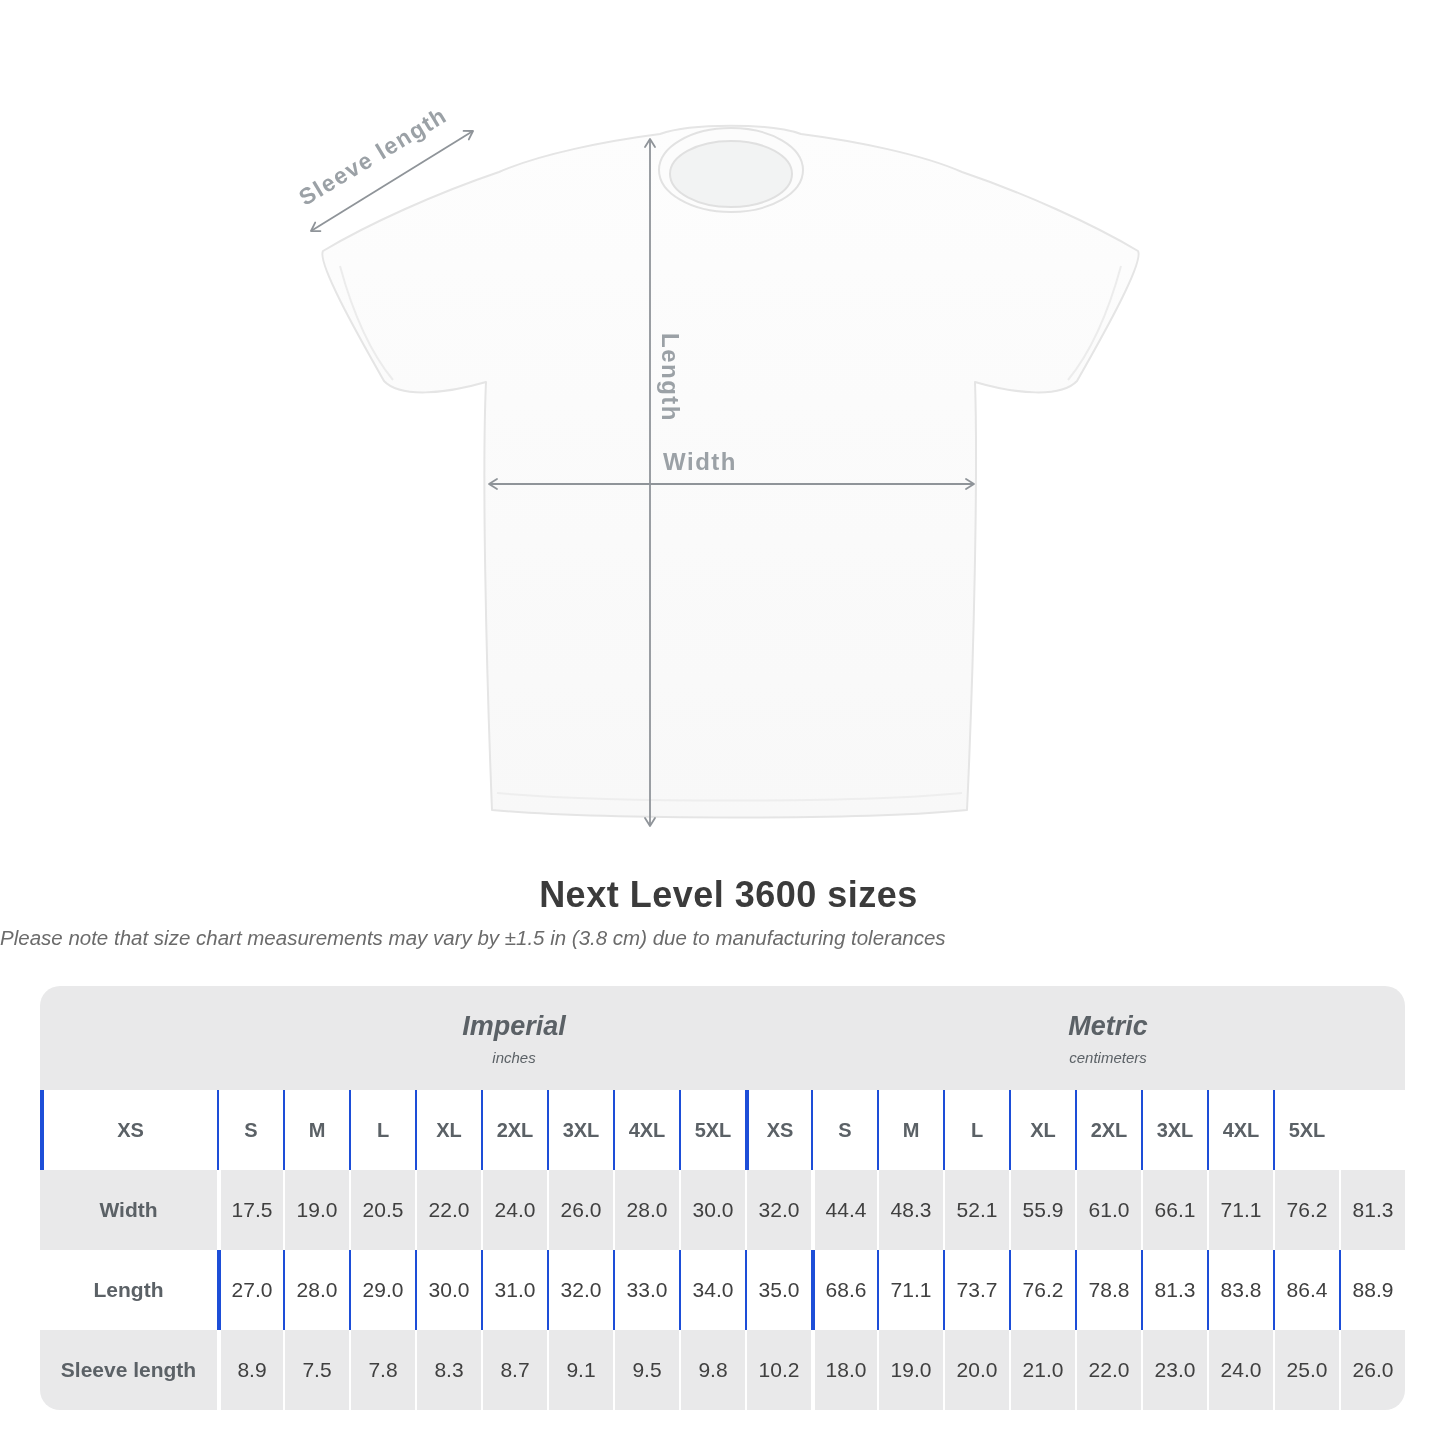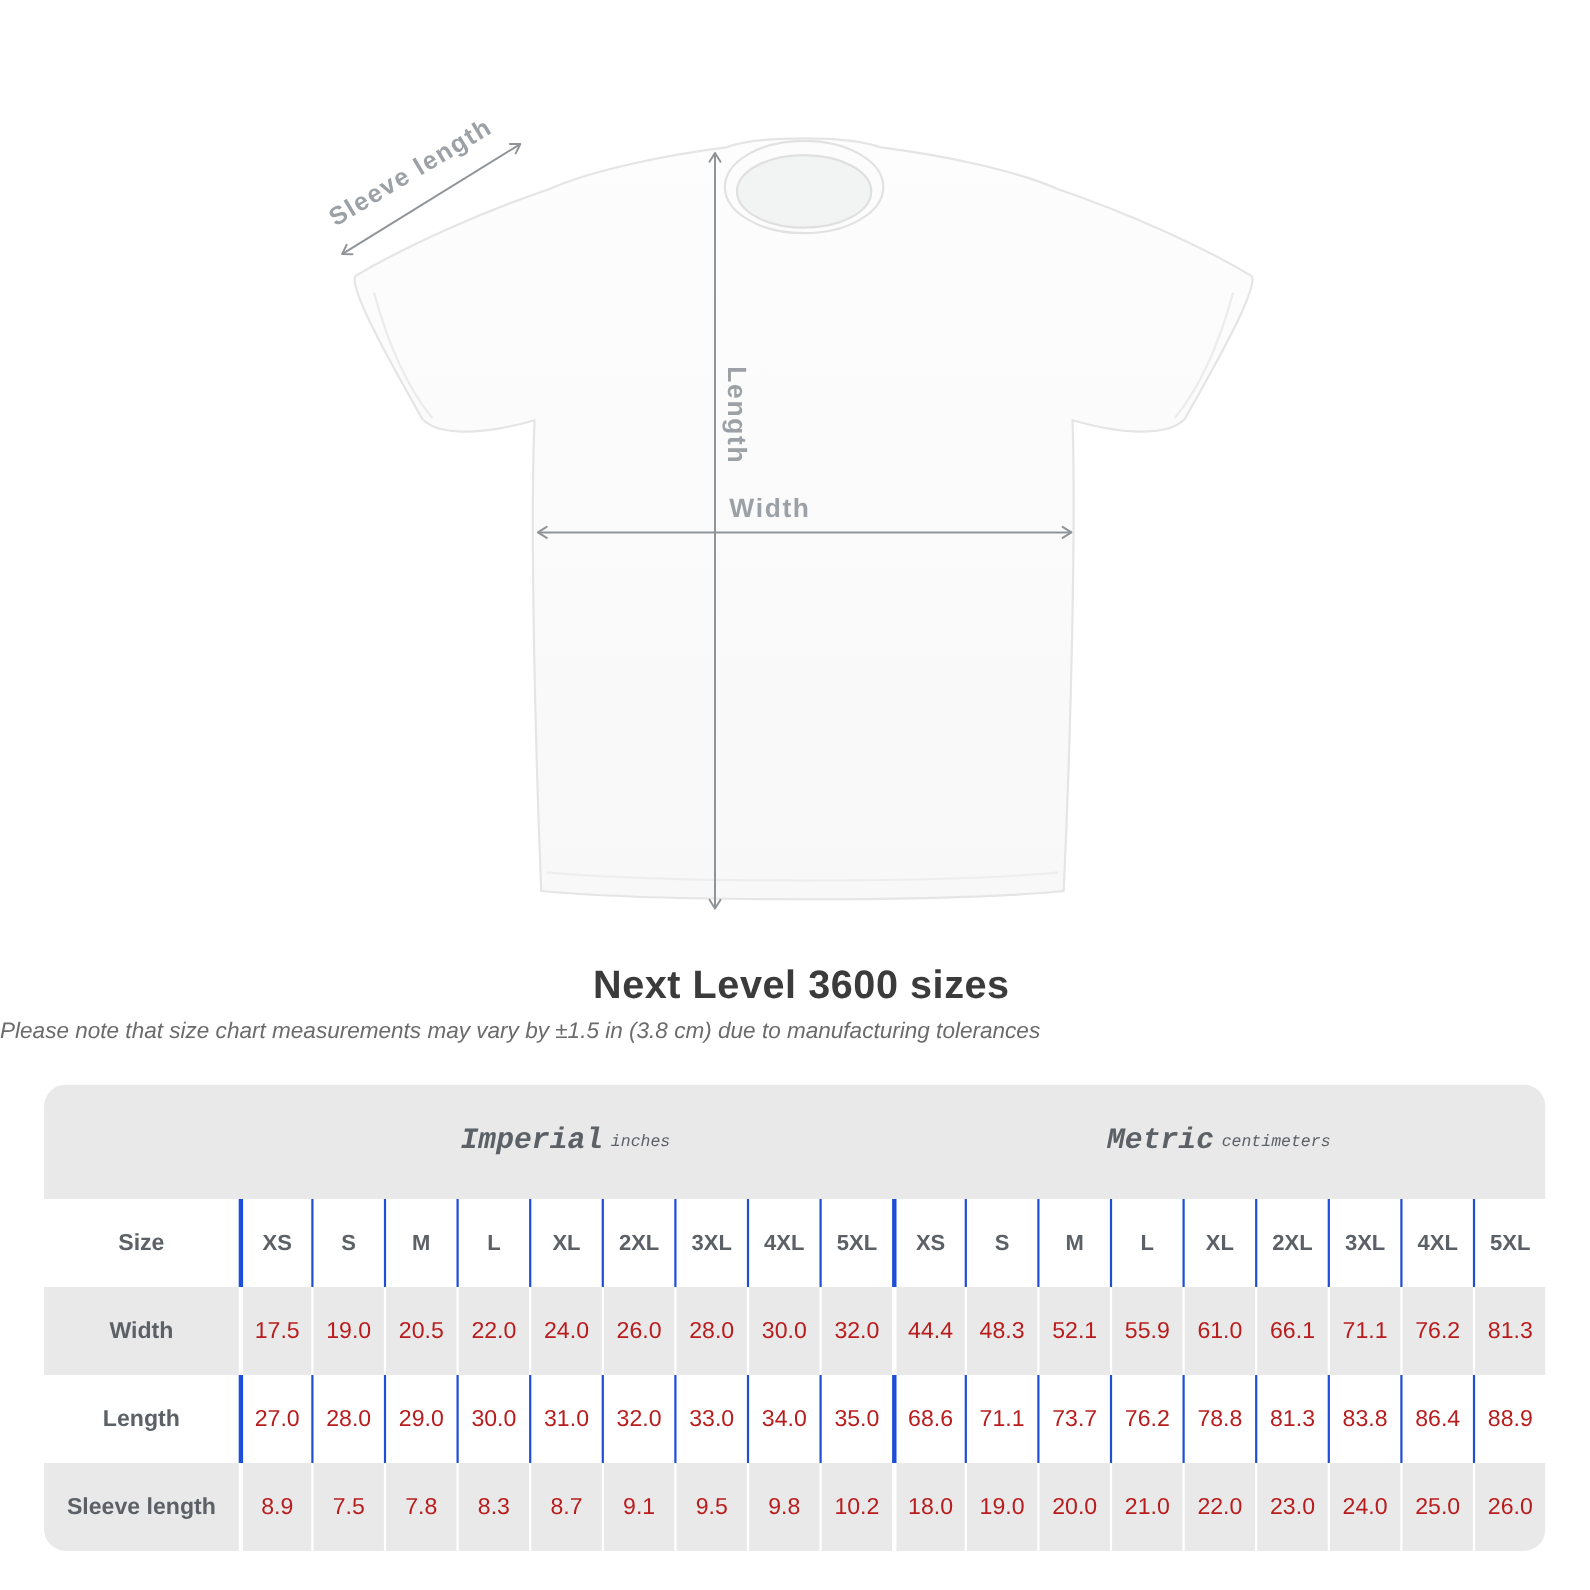--- a/index.html
+++ b/index.html
@@ -27,31 +27,31 @@
     font-size:20.5px;color:#6b6b6b;
   }
 
   
   .tablewrap{
     margin:36px 40px 0;width:1365px;
     border-radius:20px;overflow:hidden;
   }
   .units{display:flex;background:#e9e9ea;height:104px;}
   .units .spacer{width:177px;}
-  .ugroup{flex:1;display:flex;flex-direction:row;align-items:center;justify-content:center;gap:7px;font-family:Liberation Mono, monospace;}
+  .ugroup{flex:1;display:flex;flex-direction:column;align-items:center;justify-content:center;gap:7px;}
   .utitle{font-size:27px;font-weight:bold;font-style:italic;color:#5b6166;}
   .usub{font-size:15px;font-style:italic;color:#5b6166;}
 
   .grid-row{display:grid;grid-template-columns:177px repeat(18,1fr);height:80px;}
   .grid-row.gray{background:#e9e9ea;}
   .grid-row.white{background:#ffffff;}
   .cell{display:flex;align-items:center;justify-content:center;}
   .cell.lab{font-weight:bold;font-size:21px;color:#5b6166;}
   .cell.size{font-weight:bold;font-size:20px;color:#5b6166;}
-  .cell.num{font-size:21px;color:#b91c1c;}
+  .cell.num{font-size:21px;color:#404040;}
   .grid-row.gray .cell{border-left:2px solid #ffffff;}
   .grid-row.white .cell{border-left:2px solid #1d4ed8;}
   .grid-row .cell.lab{border-left:none;}
   .grid-row .cell.wide{border-left-width:4px;}
 </style>
 </head>
 <body>
 
 <div class="page">
 
@@ -113,21 +113,20 @@
         <div class="utitle">Imperial</div>
         <div class="usub">inches</div>
       </div>
       <div class="ugroup">
         <div class="utitle">Metric</div>
         <div class="usub">centimeters</div>
       </div>
     </div>
     <div id="grid">
         <div class="grid-row white">
-          <div class="cell lab">Size</div>
           <div class="cell size wide">XS</div>
           <div class="cell size">S</div>
           <div class="cell size">M</div>
           <div class="cell size">L</div>
           <div class="cell size">XL</div>
           <div class="cell size">2XL</div>
           <div class="cell size">3XL</div>
           <div class="cell size">4XL</div>
           <div class="cell size">5XL</div>
           <div class="cell size wide">XS</div>

